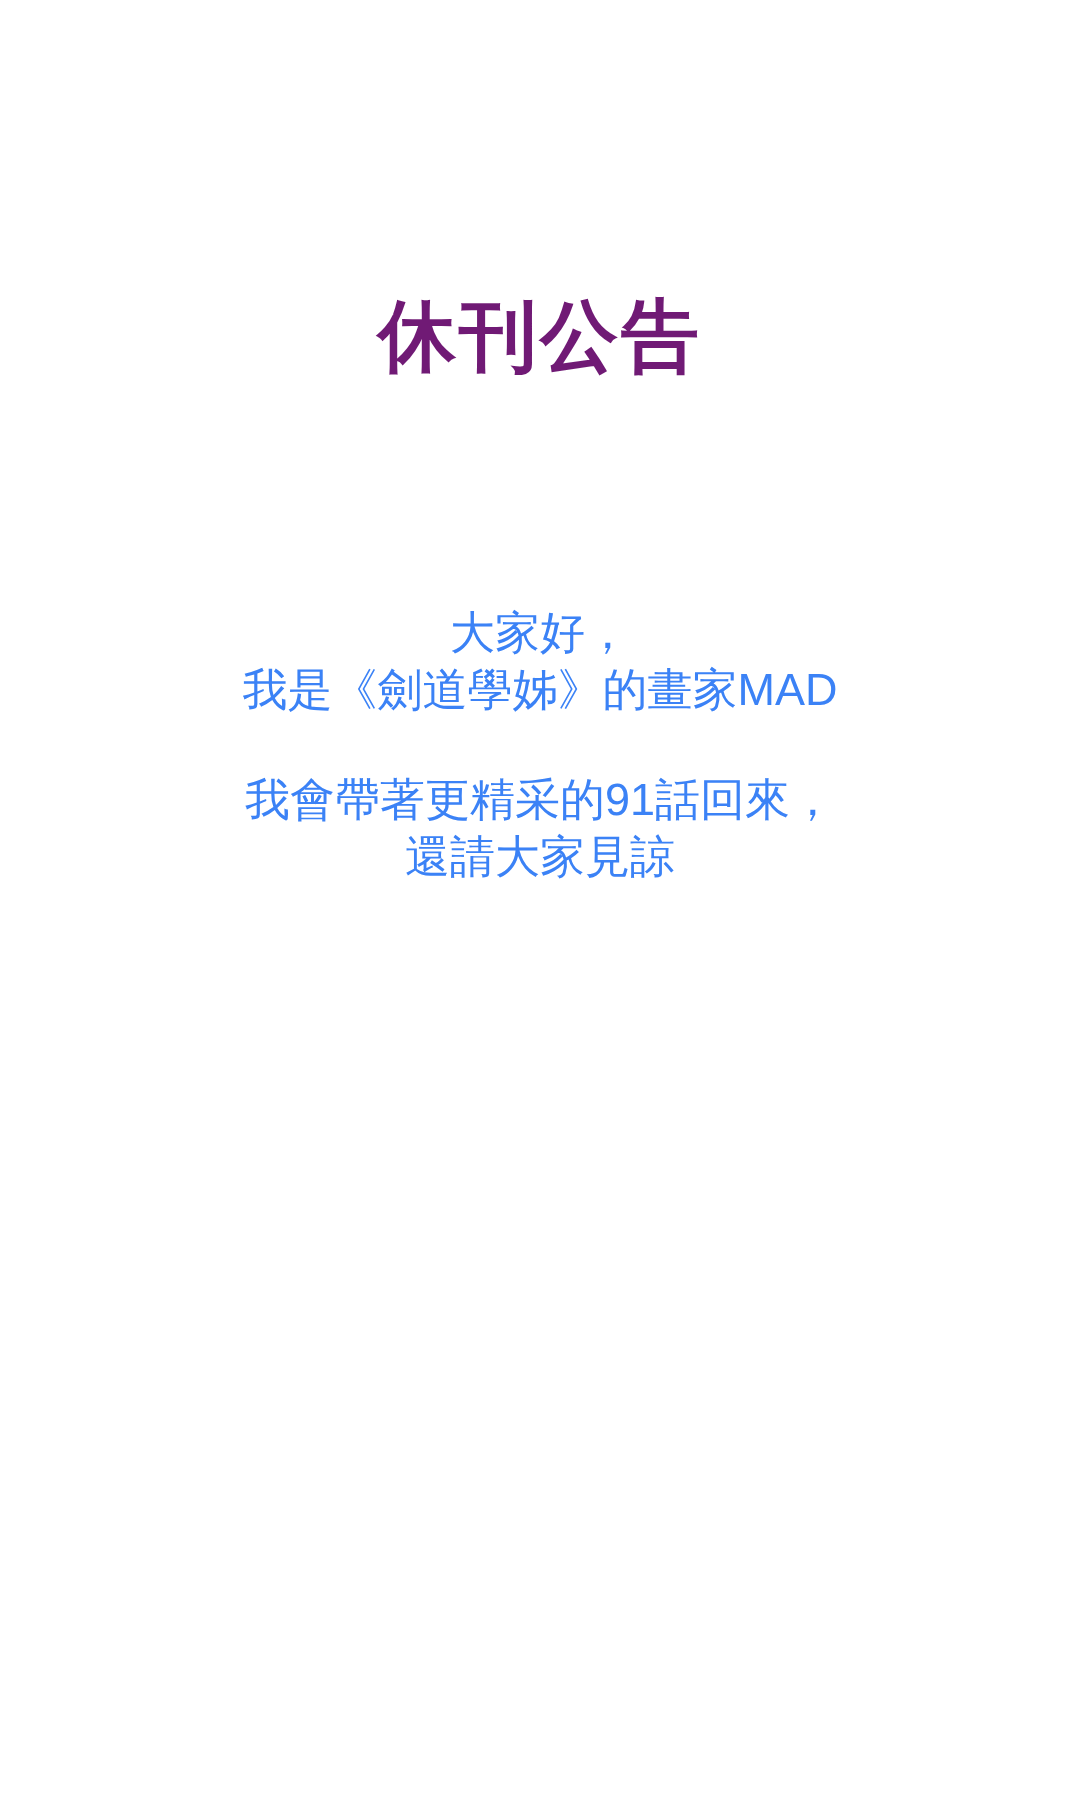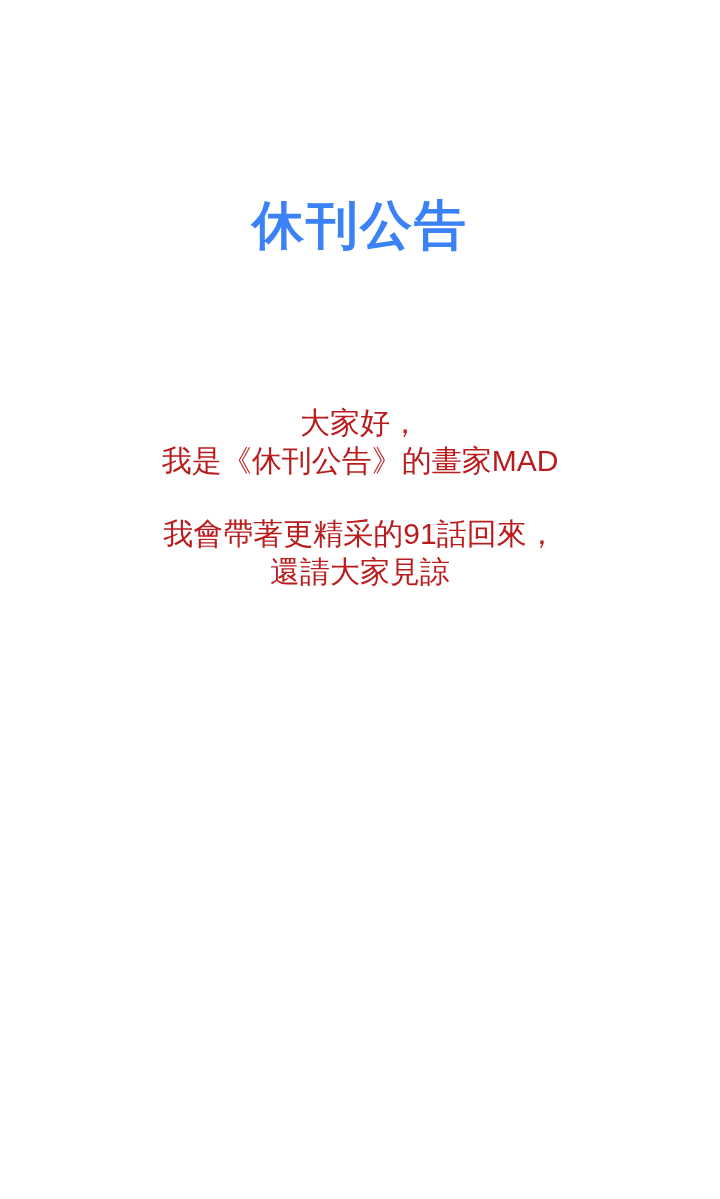--- a/index.html
+++ b/index.html
@@ -24,32 +24,32 @@
   .notice-title {
     position: absolute;
     top: 196px;
     left: 0;
     width: 720px;
     text-align: center;
     font-size: 52px;
     font-weight: 700;
     letter-spacing: 2px;
     line-height: 1.15;
-    color: #3b82f6;
+    color: #701a75;
   }
   .notice-body {
     position: absolute;
     top: 404px;
     left: 0;
     width: 720px;
     text-align: center;
     font-size: 30px;
     line-height: 1.28;
     font-weight: 400;
-    color: #b91c1c;
+    color: #3b82f6;
   }
   .para {
     margin: 0 0 34px 0;
   }
   .para:last-child {
     margin-bottom: 0;
   }
   .line {
     display: block;
     white-space: pre;
@@ -59,21 +59,21 @@
 <body>
 
 <div class="page">
 
   <div class="notice-title">休刊公告</div>
 
   <div class="notice-body">
 
     <div class="para">
       <span class="line">大家好，</span>
-      <span class="line">我是《休刊公告》的畫家MAD</span>
+      <span class="line">我是《劍道學姊》的畫家MAD</span>
     </div>
 
     <div class="para">
     </div>
 
 
     <div class="para">
       <span class="line">我會帶著更精采的91話回來，</span>
       <span class="line">還請大家見諒</span>
     </div>

